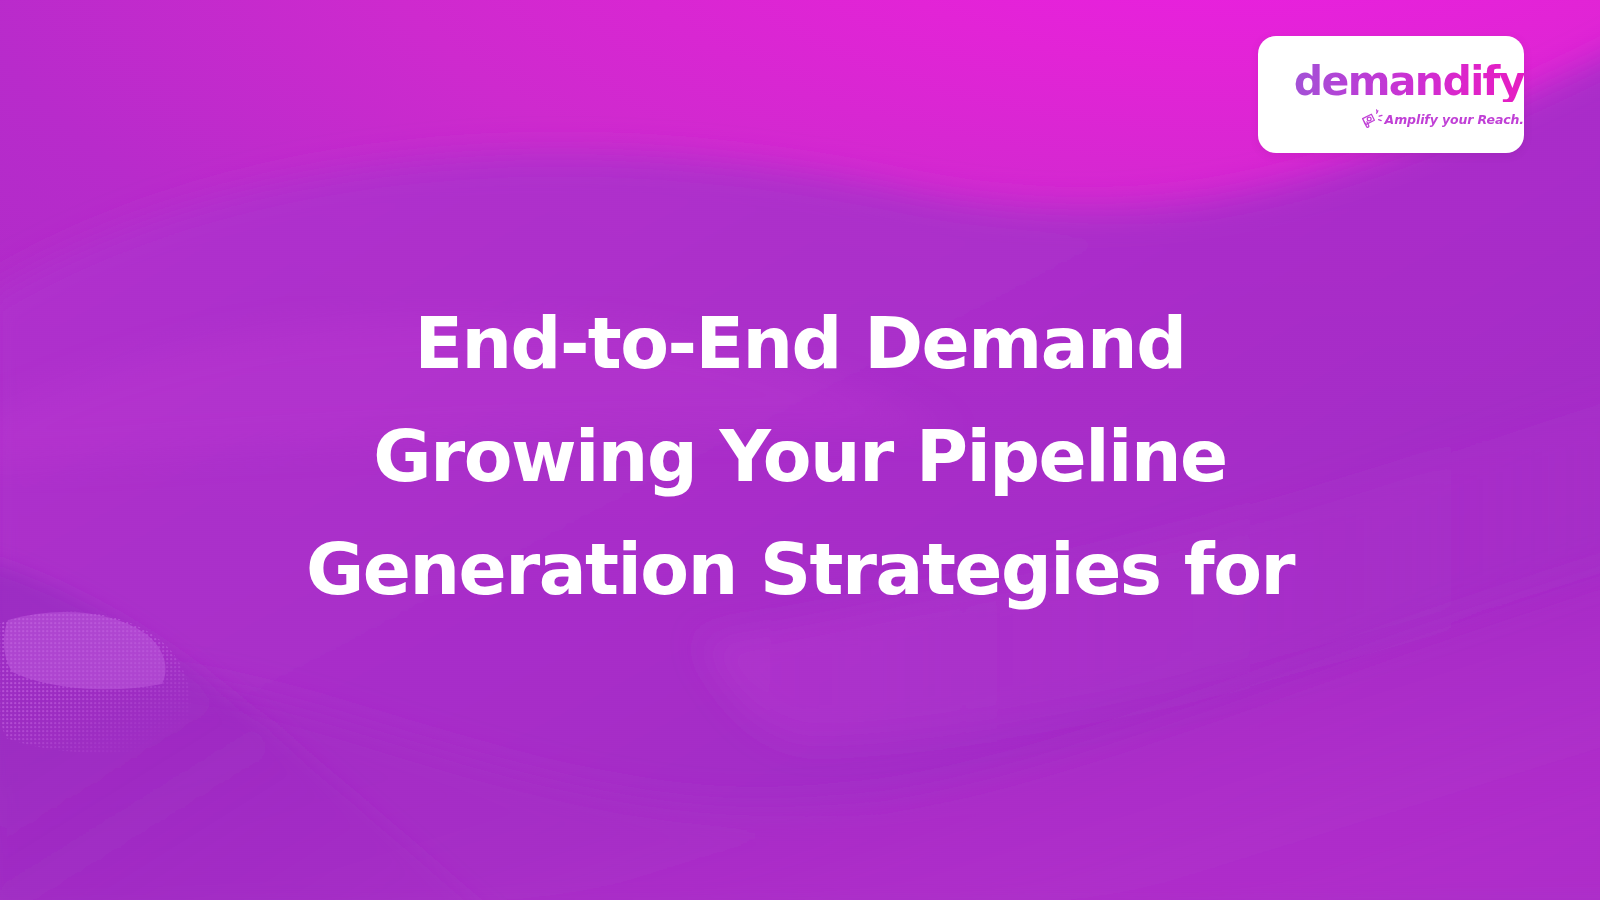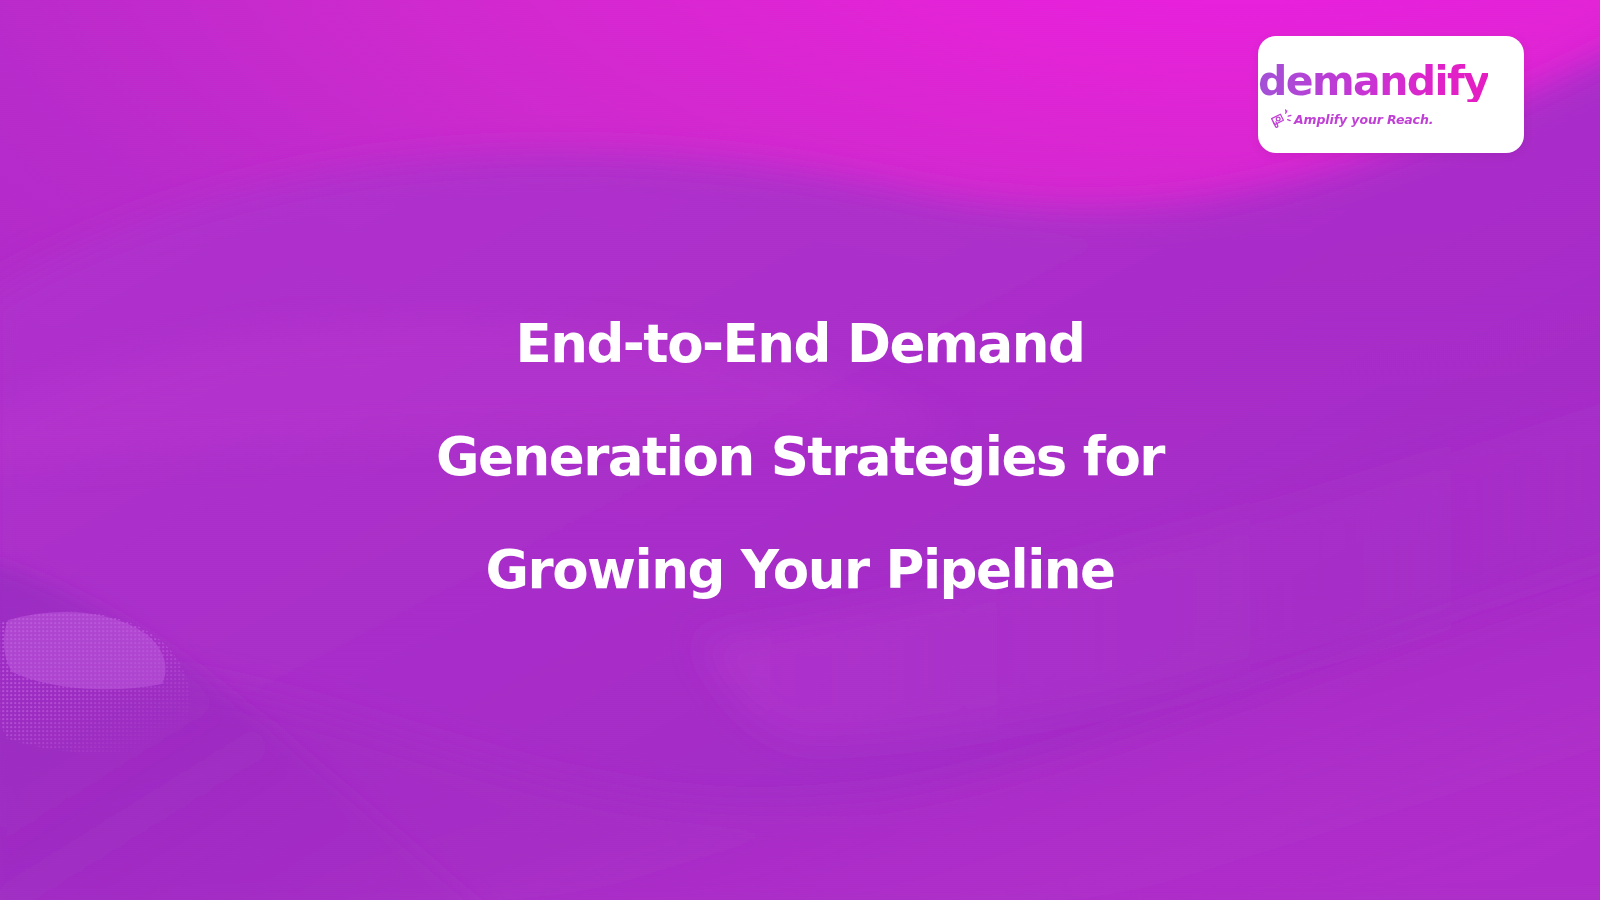--- a/index.html
+++ b/index.html
@@ -62,21 +62,21 @@
     position: absolute;
     left: 1258px;
     top: 36px;
     width: 266px;
     height: 117px;
     background: #FFFFFF;
     border-radius: 18px;
     box-shadow: 0 2px 10px rgba(90, 10, 90, .10);
     display: flex;
     flex-direction: column;
-    align-items: flex-start;
+    align-items: flex-end;
     justify-content: center;
   }
   .wordmark {
     font-family: "DejaVu Sans", sans-serif;
     font-weight: 700;
     font-size: 41px;
     letter-spacing: -1.6px;
     line-height: 1;
     margin-top: 2px;
     background-image: linear-gradient(95deg, #A252D6 0%, #B83FD6 28%, #CF2FD2 55%, #E022C8 80%, #E51DC2 100%);
@@ -114,21 +114,21 @@
     right: 0;
     top: 266px;
     text-align: center;
     padding: 0 70px;
     box-sizing: border-box;
   }
   .headline-line {
     display: block;
     font-family: "DejaVu Sans", sans-serif;
     font-weight: 700;
-    font-size: 53px;
+    font-size: 71px;
     line-height: 113px;
     letter-spacing: -1.5px;
     color: #FFFFFF;
     white-space: nowrap;
   }
 </style>
 </head>
 <body>
 
 <div class="slide">
@@ -208,17 +208,17 @@
           <path d="M19.6 10.6 L22.2 11.6"></path>
           <path d="M18.2 2.9 L17.6 0.9"></path>
         </g>
       </svg>
       <span class="tagline-text">Amplify your Reach.</span>
     </div>
   </div>
 
   <h1 class="headline">
     <span class="headline-line">End-to-End Demand</span>
+    <span class="headline-line">Growing Your Pipeline</span>
     <span class="headline-line">Generation Strategies for</span>
-    <span class="headline-line">Growing Your Pipeline</span>
   </h1>
 
 </div>
 
 </body></html>

